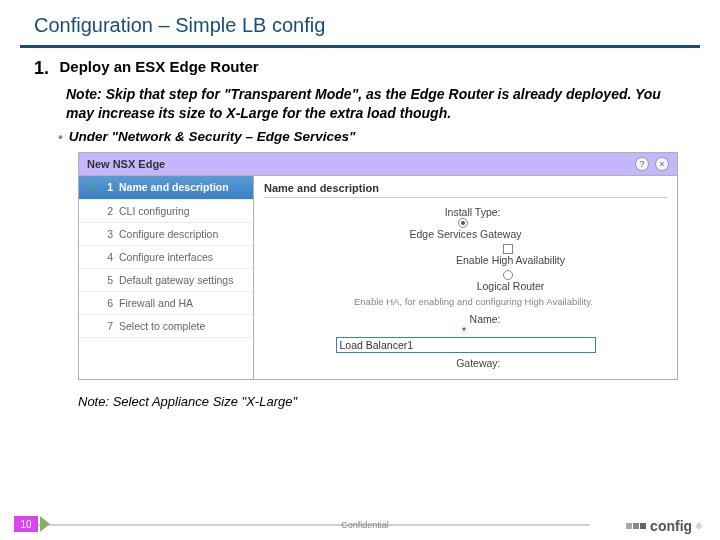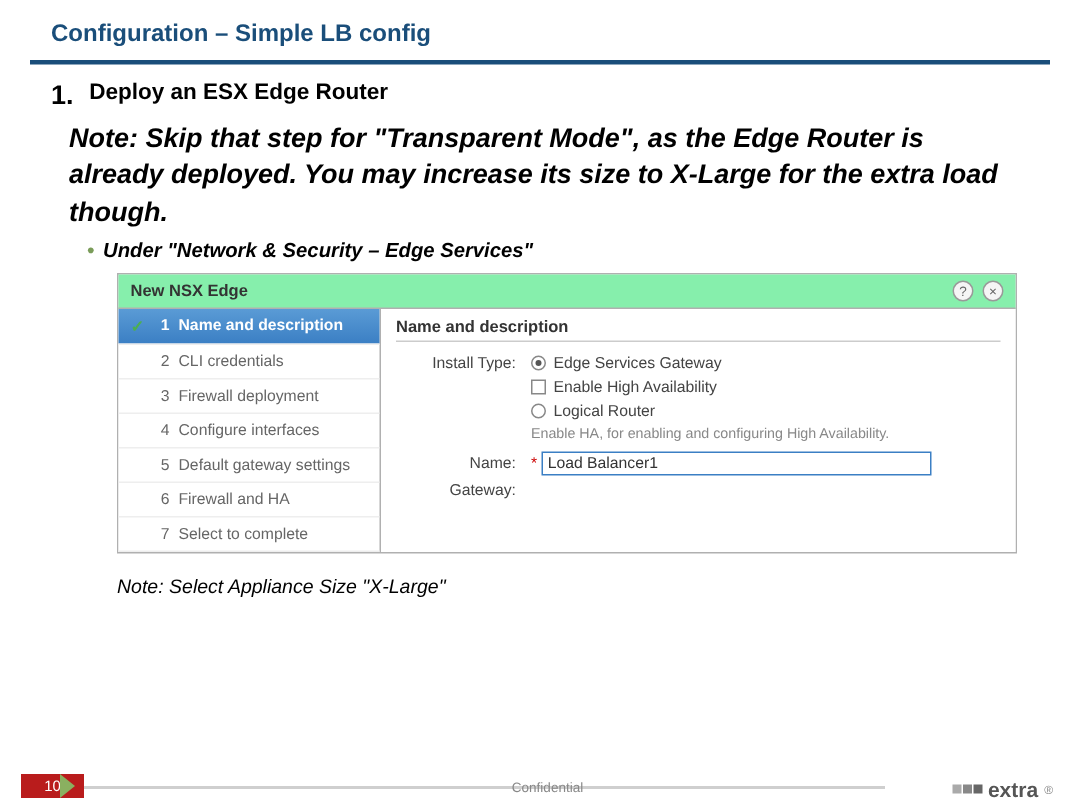--- a/index.html
+++ b/index.html
@@ -12,22 +12,22 @@
     position: relative;
   }
   .slide {
     width: 720px;
     height: 540px;
     position: relative;
     padding: 0;
   }
   .title {
     color: #1a4e7a;
-    font-size: 16px;
-    font-weight: bold;
+    font-size: 20px;
+    font-weight: normal;
     padding: 14px 0 8px 34px;
   }
   .title-underline {
     height: 3px;
     background: #1a4e7a;
     margin: 0 20px 0 20px;
   }
   .content {
     padding: 10px 40px 0 34px;
   }
@@ -40,25 +40,25 @@
   }
   .step-title {
     font-size: 15px;
     font-weight: bold;
     display: inline-block;
     margin-left: 6px;
     color: #000;
     text-align: center;
   }
   .note {
-    font-size: 18px;
+    font-size: 14px;
     font-style: italic;
     font-weight: bold;
     color: #000;
-    margin: 6px 0 6px 12px;
+    margin: 6px 0 6px 32px;
     line-height: 1.35;
   }
   .bullet-row {
     margin: 6px 0 8px 24px;
     font-style: italic;
     font-weight: bold;
     font-size: 13.5px;
     color: #000;
   }
   .bullet-dot {
@@ -69,21 +69,21 @@
 
   
   .wizard {
     margin-left: 44px;
     width: 600px;
     border: 1px solid #b0b0b0;
     font-size: 11px;
     font-family: Arial, sans-serif;
   }
   .wizard-header {
-    background: #86efac;
+    background: #c4b5fd;
     border-bottom: 1px solid #b0b0b0;
     padding: 4px 8px;
     display: flex;
     justify-content: space-between;
     align-items: center;
   }
   .wizard-header-title {
     font-weight: bold;
     color: #333;
   }
@@ -139,20 +139,21 @@
     padding-bottom: 3px;
     margin-bottom: 8px;
     font-size: 11px;
   }
   .form-row {
     display: flex;
     align-items: center;
     margin: 4px 0;
     font-size: 10.5px;
     color: #444;
+    flex-direction: column;
   }
   .form-label { width: 80px; text-align: right; margin-right: 10px; }
   .radio { width:10px; height:10px; border:1px solid #888; border-radius:50%; margin-right:5px; display:inline-flex; align-items:center; justify-content:center;}
   .radio.selected::after{ content:""; width:4px; height:4px; background:#555; border-radius:50%;}
   .checkbox { width:10px; height:10px; border:1px solid #888; margin-right:5px; display:inline-block;}
   .txtinput {
     border: 1px solid #3b7fc4;
     height: 16px;
     width: 260px;
     font-size: 10.5px;
@@ -181,22 +182,22 @@
     position: absolute;
     left: 30px;
     bottom: 14px;
     width: 560px;
     height: 2px;
     background: #cfcfcf;
   }
   .page-num-box {
     position: absolute;
     left: 14px; bottom: 8px;
-    width: 42px; height: 16px;
-    background: #b91c1c;
+    width: 24px; height: 16px;
+    background: #d946ef;
     color: #fff;
     font-size: 10px;
     display:flex; align-items:center; justify-content:center;
   }
   .green-tri {
     position:absolute;
     left:40px; bottom:8px;
     width:0; height:0;
     border-left: 10px solid #8ab060;
     border-top: 8px solid transparent;
@@ -253,26 +254,26 @@
       <div class="wizard-body">
         <div class="wizard-steps">
           <div class="wstep active">
             <span class="check">✓</span>
             <span class="stepnum">1</span>
             <span>Name and description</span>
           </div>
           <div class="wstep">
             <span class="check"></span>
             <span class="stepnum">2</span>
-            <span>CLI credentials</span>
+            <span>CLI configuring</span>
           </div>
           <div class="wstep">
             <span class="check"></span>
             <span class="stepnum">3</span>
-            <span>Firewall deployment</span>
+            <span>Configure description</span>
           </div>
           <div class="wstep">
             <span class="check"></span>
             <span class="stepnum">4</span>
             <span>Configure interfaces</span>
           </div>
           <div class="wstep">
             <span class="check"></span>
             <span class="stepnum">5</span>
             <span>Default gateway settings</span>
@@ -325,17 +326,17 @@
     <div class="footer-bar"></div>
     <div class="page-num-box">10</div>
     <div class="green-tri"></div>
     <div class="confidential">Confidential</div>
     <div class="logo">
       <span class="logo-boxes">
         <span class="logo-box"></span>
           <span class="logo-box"></span>
           <span class="logo-box"></span>
       </span>
-      <span class="logo-text">extra</span>
+      <span class="logo-text">config</span>
         <span class="logo-reg">®</span>
     </div>
   </div>
 </div>
 
 </body></html>

